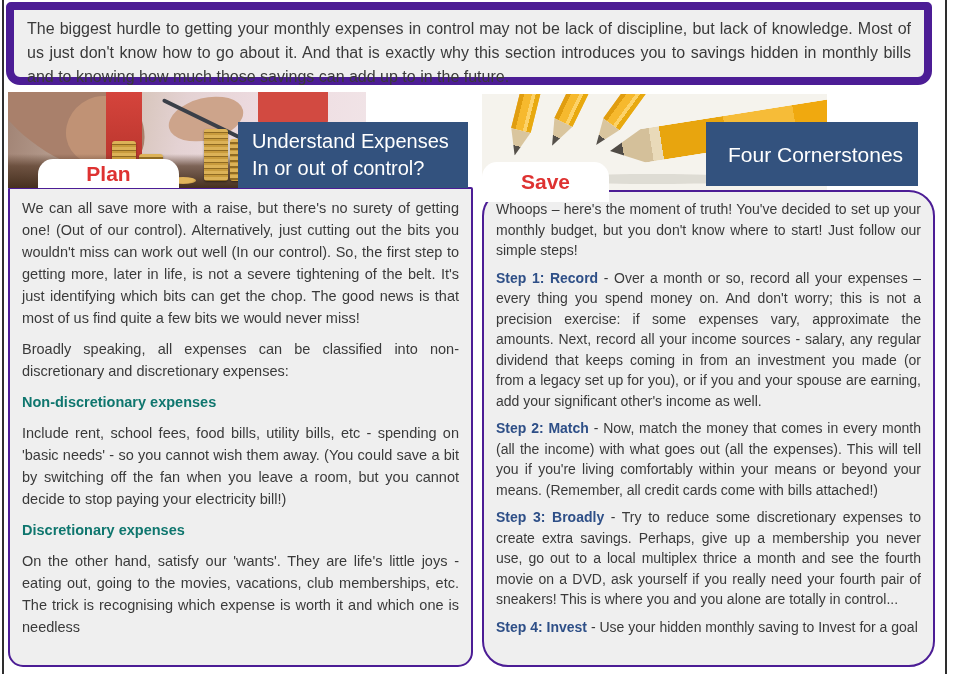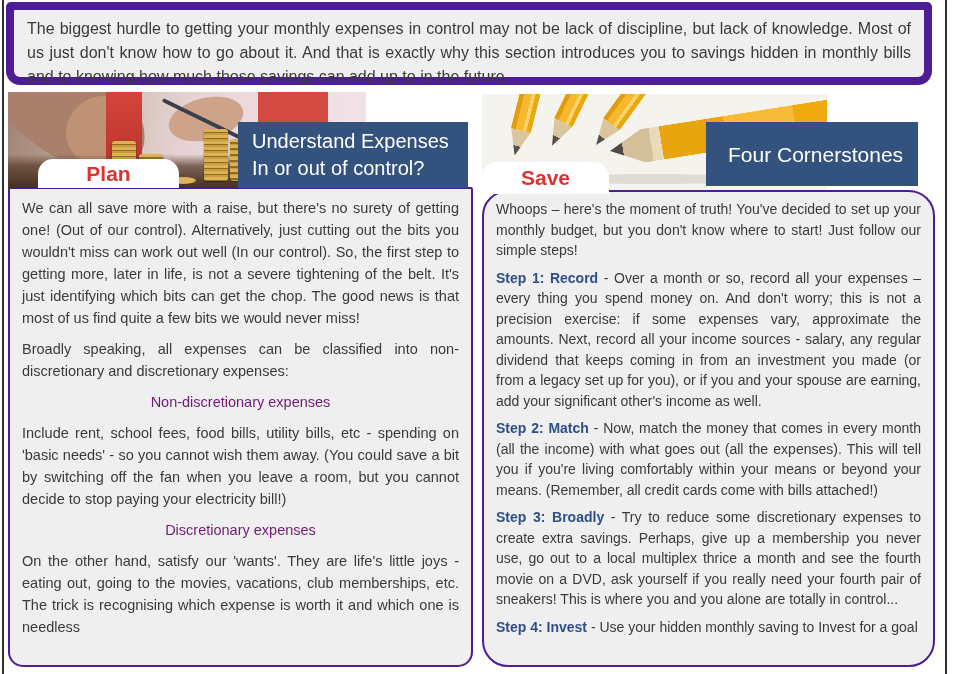--- a/index.html
+++ b/index.html
@@ -80,21 +80,21 @@
     position:absolute; background:#EFEFEF; border:2px solid #4c1d95;
     border-radius:2px 2px 15px 15px; box-sizing:border-box;
     overflow:hidden; text-align:justify; color:#3a3a3a;
   }
   .body-plan  { left:8px;   top:187px; width:465px; height:480px; padding:8px 12px;
                 font-size:14.5px; line-height:22px; }
   .body-save  { left:482px; top:190px; width:453px; height:477px; padding:7px 12px;
                 font-size:14px; line-height:20.5px;border-radius:26px; }
   .body-plan p { margin:0 0 9px; }
   .body-save p { margin:0 0 7px; }
-  .subhead { color:#701a75; font-weight:normal; text-align:center; }
+  .subhead { color:#0f766e; font-weight:bold; text-align:left; }
   .step-label { color:#2E4F87; font-weight:bold; }
 </style>
 </head>
 <body>
 
 <div class="page">
 
   <div class="page-edge left"></div>
   <div class="page-edge right"></div>
 
@@ -153,21 +153,21 @@
           <div class="tipwrap"></div>
         </div>
       <div class="pencil-h" style="left:128px; top:40px; width:260px; transform:rotate(-9deg); transform-origin:left center;"></div>
       <div style="position:absolute; left:60px; bottom:6px; width:220px; height:10px; background:rgba(120,115,100,.18); border-radius:50%;"></div>
     </div>
 
     <div class="title-box" style="left:224px; top:30px; width:212px; height:64px; display:flex; align-items:center; padding-left:22px; font-size:21px;">
       <span>Four Cornerstones</span>
     </div>
 
-    <div class="tab" style="left:0px; top:70px; width:127px; height:32px;">
+    <div class="tab" style="left:0px; top:70px; width:127px; height:40px;">
       <span>Save</span>
     </div>
   </div>
 
   <div class="body-box body-plan">
     <p>We can all save more with a raise, but there's no surety of getting one! (Out of our control). Alternatively, just cutting out the bits you wouldn't miss can work out well (In our control). So, the first step to getting more, later in life, is not a severe tightening of the belt. It's just identifying which bits can get the chop. The good news is that most of us find quite a few bits we would never miss!</p>
     <p>Broadly speaking, all expenses can be classified into non-discretionary and discretionary expenses:</p>
     <p class="subhead">Non-discretionary expenses</p>
     <p>Include rent, school fees, food bills, utility bills, etc - spending on 'basic needs' - so you cannot wish them away. (You could save a bit by switching off the fan when you leave a room, but you cannot decide to stop paying your electricity bill!)</p>
     <p class="subhead">Discretionary expenses</p>

